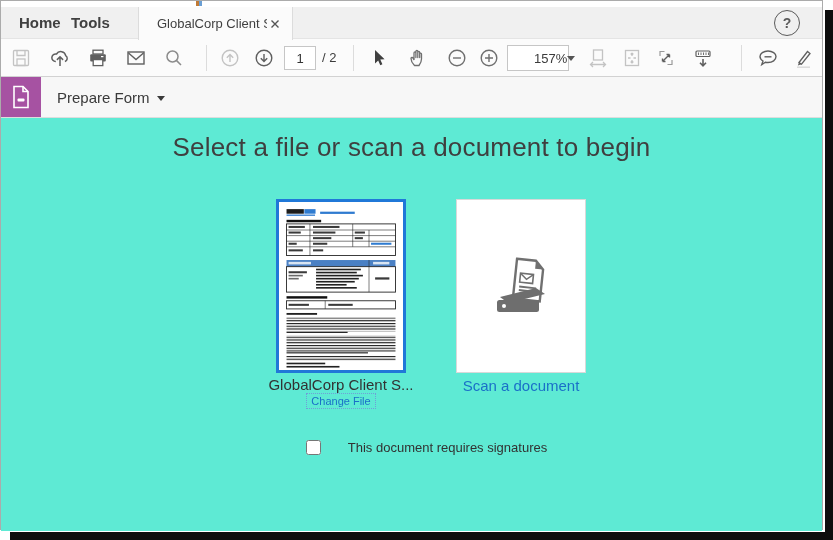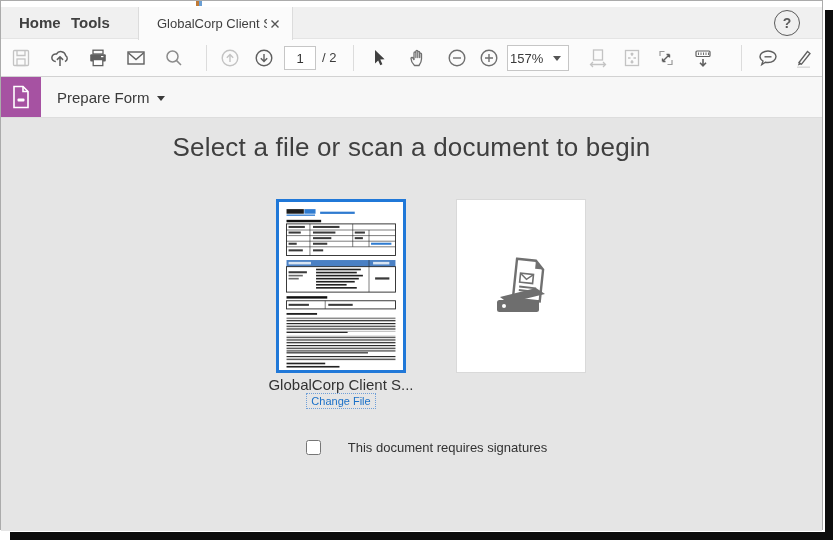--- a/index.html
+++ b/index.html
@@ -33,34 +33,34 @@
   .toolbar{position:absolute;left:0;top:38px;width:100%;height:38px;background:#fbfbfb;
     border-bottom:1px solid #d2d2d2;box-sizing:border-box;}
   .tbi{position:absolute;top:8px;width:22px;height:22px;}
   .tbsep{position:absolute;top:6px;width:1px;height:26px;background:#dcdcdc;}
   .pagebox{position:absolute;left:283px;top:7px;width:32px;height:24px;border:1px solid #c6c6c6;
     background:#fff;box-sizing:border-box;text-align:center;font-size:13px;color:#333;
     font-family:"Liberation Sans",sans-serif;}
   .pagetotal{position:absolute;left:321px;top:0;height:38px;line-height:38px;font-size:13px;color:#3b3b3b;}
   .zoombox{position:absolute;left:506px;top:6px;width:62px;height:26px;border:1px solid #c6c6c6;
     background:#fff;box-sizing:border-box;display:flex;align-items:center;font-size:13px;color:#3b3b3b;}
-  .zoombox .zl{margin-left:2px;}
+  .zoombox .zl{margin-left:26px;}
   .caret{width:0;height:0;border-left:4px solid transparent;border-right:4px solid transparent;
     border-top:5px solid #555;margin-left:auto;margin-right:7px;}
   
   .preparebar{position:absolute;left:0;top:76px;width:100%;height:41px;background:#f7f7f7;
     border-bottom:1px solid #ddd;box-sizing:border-box;}
   .purplesq{position:absolute;left:0;top:0;width:40px;height:40px;background:#a652a2;
     display:flex;align-items:center;justify-content:center;}
   .pf-label{position:absolute;left:56px;top:0;height:40px;display:flex;align-items:center;
     font-size:15px;font-weight:400;color:#3a3a3a;}
   .pf-caret{width:0;height:0;border-left:4px solid transparent;border-right:4px solid transparent;
     border-top:5px solid #3a3a3a;margin-left:7px;margin-top:2px;}
   
-  .content{position:absolute;left:0;top:117px;width:100%;height:413px;background:#e5e5e5;}
+  .content{position:absolute;left:0;top:117px;width:100%;height:413px;background:#5eead4;}
   .heading{position:absolute;left:0;right:0;top:14px;text-align:center;font-size:26px;
     font-weight:300;color:#3f3f3f;letter-spacing:.2px;}
   .card-file{position:absolute;left:275px;top:81px;width:130px;height:174px;background:#fff;
     border:3px solid #2078d8;box-sizing:border-box;cursor:pointer;}
   .card-scan{position:absolute;left:455px;top:81px;width:130px;height:174px;background:#fff;
     border:1px solid #d9d9d9;box-sizing:border-box;display:flex;align-items:center;
     justify-content:center;cursor:pointer;}
   .file-name{position:absolute;left:250px;top:258px;width:180px;text-align:center;
     font-size:15px;color:#323232;white-space:nowrap;overflow:hidden;}
   .change-link{position:absolute;left:250px;top:277px;width:180px;text-align:center;font-size:11px;}
@@ -317,20 +317,23 @@
           <path d="M8 42 L44 33 L53 39 L16 48 Z" fill="#6e6e6e"></path>
           <rect x="5" y="45" width="42" height="12" rx="2.5" fill="#6e6e6e"></rect>
           <circle cx="12" cy="51" r="2" fill="#fff"></circle>
         </svg>
       </div>
 
       <div class="file-name">GlobalCorp Client S...</div>
       <div class="change-link">
         <a>Change File</a>
       </div>
+      <div class="scan-label">
+        <a>Scan a document</a>
+      </div>
 
       <div class="chkrow">
         <div class="inner">
           <input type="checkbox" style="">
           <span class="chk-label">This document requires signatures</span>
         </div>
       </div>
 
     </div>
 

